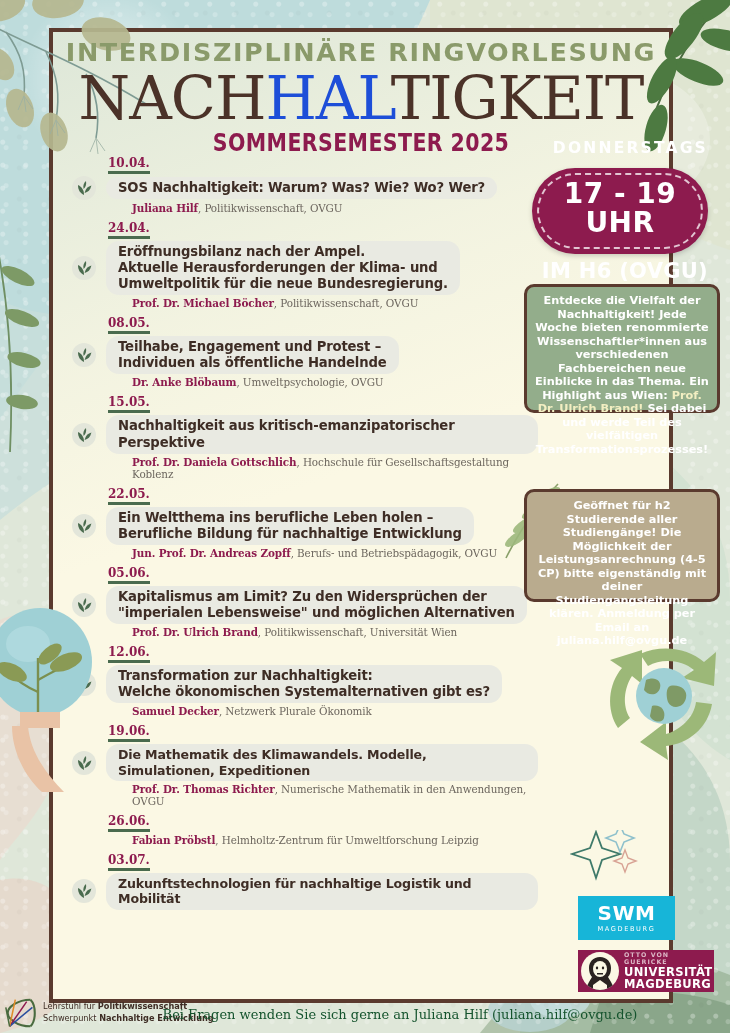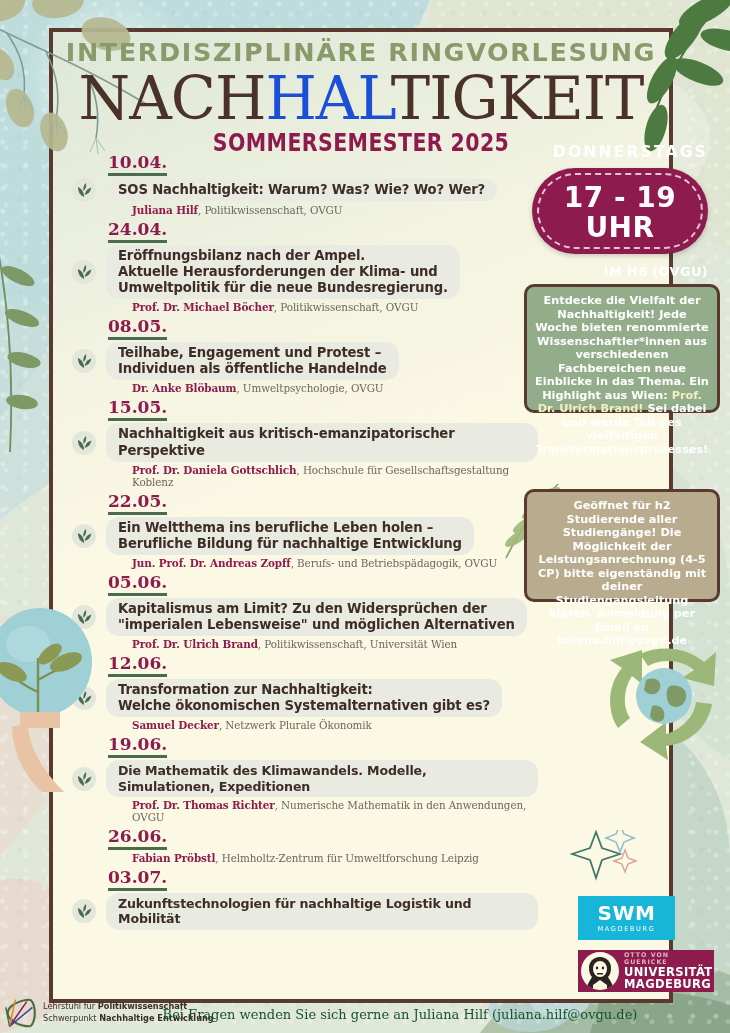--- a/index.html
+++ b/index.html
@@ -47,21 +47,21 @@
     font-family:"DejaVu Sans", sans-serif;font-weight:bold;
     font-size:25px;letter-spacing:.5px;color:#8d1b4e;
     margin-top:1px;transform:scaleX(.82);transform-origin:center;
   }
 
   
   #list{position:absolute;left:72px;top:152px;width:466px;z-index:6;}
   .item{position:relative;margin-bottom:1px;}
   .date{
     font-family:"DejaVu Serif", serif;font-weight:bold;
-    font-size:17px;color:#8d1b4e;margin-left:36px;
+    font-size:12px;color:#8d1b4e;margin-left:36px;
     display:inline-block;padding-bottom:1px;
     border-bottom:3px solid #4a6b4e;letter-spacing:0;
   }
   .bodyrow{display:flex;align-items:center;margin-top:2px;}
   .leaf-badge{
     width:24px;height:24px;border-radius:50%;background:#e3e6da;
     flex:0 0 24px;margin-right:10px;display:flex;align-items:center;
     justify-content:center;
   }
   .title-pill{
@@ -80,21 +80,21 @@
   
   #timebadge{
     position:absolute;left:532px;top:168px;width:176px;height:86px;
     background:#8d1b4e;border-radius:44px;z-index:8;
     display:flex;flex-direction:column;align-items:flex-end;justify-content:center;
     color:#fff;text-align:center;box-shadow:0 2px 5px rgba(0,0,0,.18);gap:22px;
   }
   #timebadge:before{content:"";position:absolute;inset:5px;border:2px dashed rgba(255,255,255,.75);border-radius:40px;}
   #tb1{font-size:15.5px;font-weight:bold;letter-spacing:2.2px;position:relative;}
   #tb2{font-size:28px;font-weight:bold;line-height:1.04;position:relative;letter-spacing:.5px;}
-  #tb3{font-size:13px;font-weight:bold;position:relative;letter-spacing:.3px;}
+  #tb3{font-size:21px;font-weight:bold;position:relative;letter-spacing:.3px;}
 
   
   .infobox{
     position:absolute;z-index:8;border:3px solid #5a3a2e;border-radius:10px;
     text-align:center;font-family:"DejaVu Sans", sans-serif;font-weight:bold;
     color:#ffffff;font-size:11.3px;line-height:1.2;padding:7px 8px;
     box-sizing:border-box;
   }
   #info1{left:524px;top:284px;width:196px;height:129px;background:#93ad8b;}
   #info1 .hl{color:#f3efc2;}

